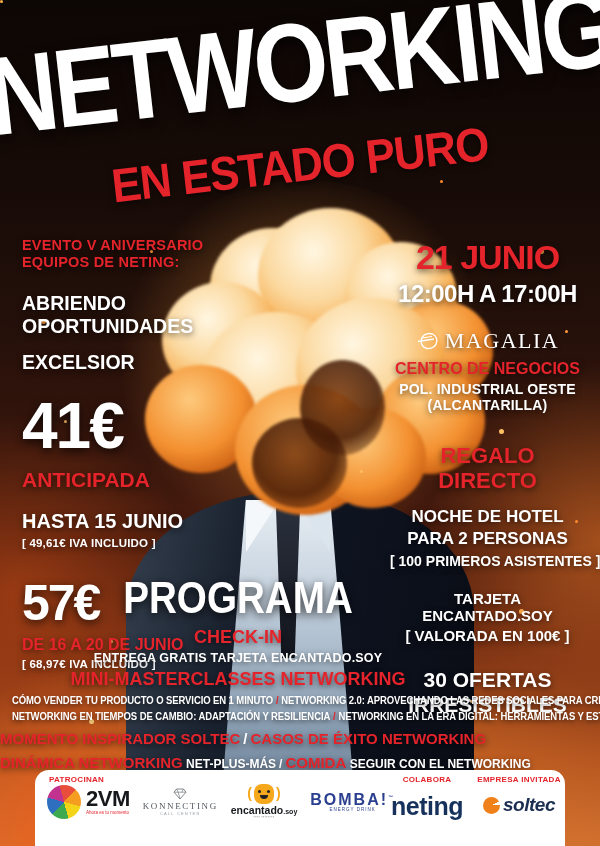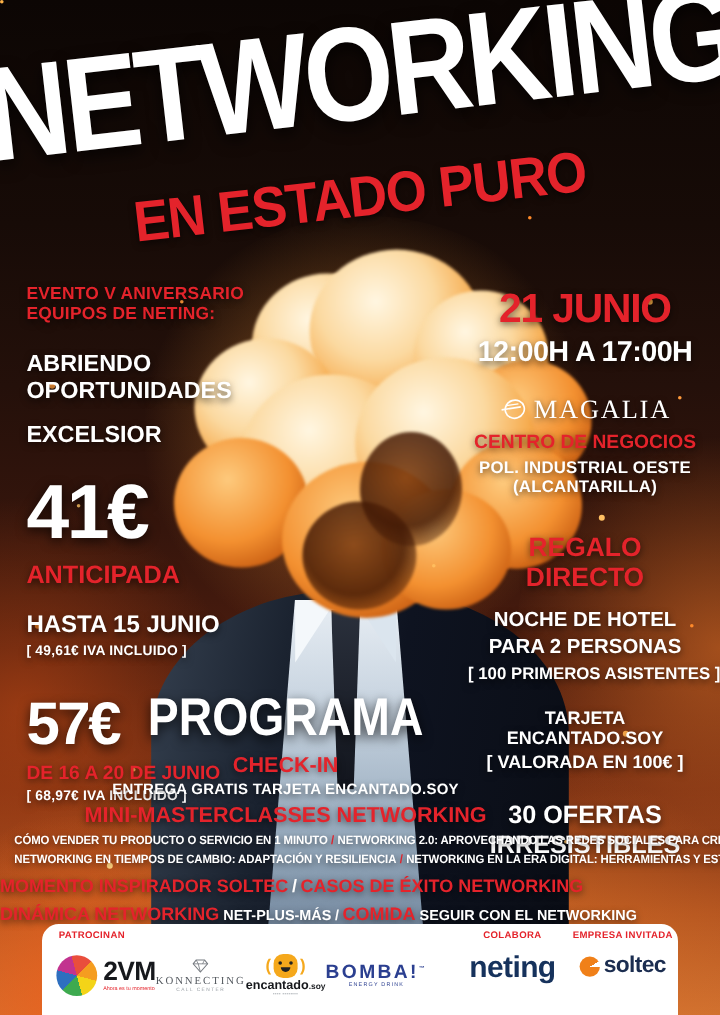--- a/index.html
+++ b/index.html
@@ -85,21 +85,21 @@
   .prog-line4 .big{font-size:15px;}
   .sep{padding:0 3px;}
   .t .w{color:#fff;} .t .r{color:#e4232b;}
   
   .footer{position:absolute;left:35px;bottom:0;width:530px;height:76px;background:#fff;border-radius:14px 14px 0 0;}
   .flabel{position:absolute;font-size:8px;font-weight:700;color:#e4232b;letter-spacing:.3px;}
   .lbl-patrocinan{left:14px;top:5px;}
   .grp-colabora{position:absolute;left:344px;top:5px;width:96px;text-align:center;}
   .grp-empresa{position:absolute;left:442px;top:5px;width:84px;text-align:center;}
   .grp-colabora .flabel,.grp-empresa .flabel{position:static;display:block;}
-  .sponsor-logos{position:absolute;left:12px;top:18px;display:flex;align-items:center;gap:0;height:50px;}
+  .sponsor-logos{position:absolute;left:12px;top:7px;display:flex;align-items:center;gap:13px;height:50px;}
   .logo-2vm{display:flex;align-items:center;gap:5px;}
   .pie{width:34px;height:34px;border-radius:50%;
     background:conic-gradient(from -15deg,#e94e3c 0 60deg,#f59d20 60deg 120deg,#f3d418 120deg 180deg,#3daa4f 180deg 240deg,#2e6fbf 240deg 300deg,#c2338f 300deg 360deg);}
   .vm-text{line-height:1;}
   .vm-name{font-size:22px;font-weight:700;color:#16181c;letter-spacing:-.5px;}
   .vm-tag{font-size:4.5px;color:#e4232b;margin-top:1px;}
   .logo-konnecting{text-align:center;color:#6a6f76;line-height:1.2;}
   .kon-name{font-family:"Liberation Serif", serif;font-size:9px;letter-spacing:1.6px;color:#555a60;}
   .kon-tag{font-size:4px;letter-spacing:1.2px;color:#9aa0a6;}
   .diamond{display:block;margin:0 auto 1px;}
@@ -110,21 +110,21 @@
   .enc-face::before{content:"";position:absolute;left:4px;top:6px;width:3px;height:3px;border-radius:50%;background:#222;box-shadow:9px 0 0 #222;}
   .enc-face::after{content:"";position:absolute;left:6px;top:11px;width:8px;height:4px;border-radius:0 0 8px 8px;background:#222;}
   .enc-name{font-size:10.5px;font-weight:700;color:#17191d;margin-top:1px;}
   .enc-tld{font-size:7px;}
   .enc-tag{font-size:3.5px;color:#9aa0a6;letter-spacing:.4px;}
   .logo-bomba{text-align:center;line-height:1.1;}
   .bomba-name{font-size:16px;font-weight:700;color:#2b3f90;letter-spacing:2px;}
   .bomba-tm{font-size:5px;vertical-align:super;color:#2b3f90;}
   .bomba-tag{font-size:4.5px;color:#2b3f90;letter-spacing:1px;}
   .logo-neting{font-size:25px;font-weight:700;color:#16325c;letter-spacing:-.5px;margin-top:8px;}
-  .logo-soltec{display:flex;align-items:center;justify-content:center;gap:3px;margin-top:10px;}
+  .logo-soltec{display:flex;align-items:center;justify-content:center;gap:3px;margin-top:10px;font-style:italic;}
   .soltec-sun{width:17px;height:17px;border-radius:50%;position:relative;overflow:hidden;
     background:conic-gradient(from 140deg,#f08019 0 78%,#fff 78% 86%,#f08019 86% 100%);}
   .soltec-name{font-size:19px;font-weight:700;color:#1b2d50;letter-spacing:-.5px;}
 </style>
 </head>
 <body>
 
 <div class="poster">
 
   <div>

